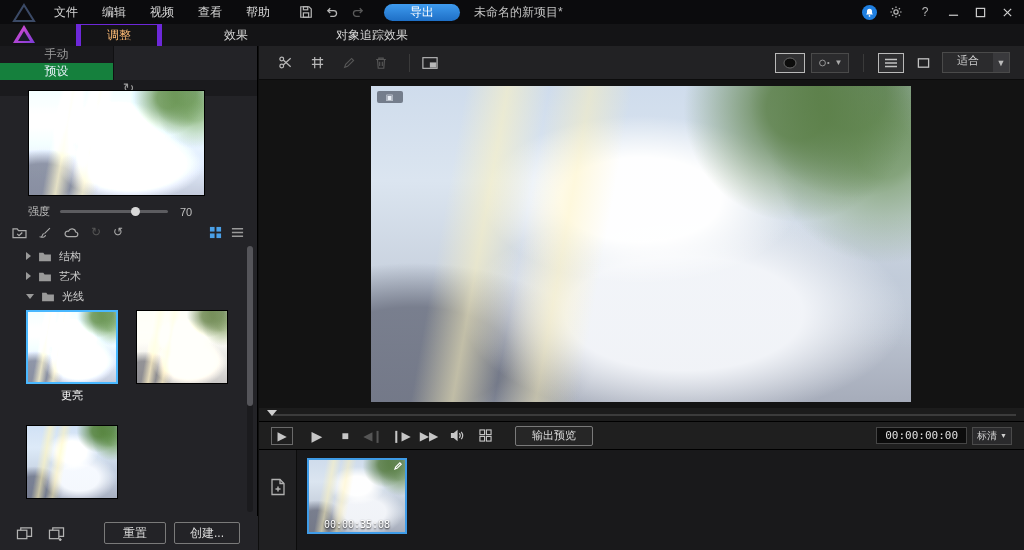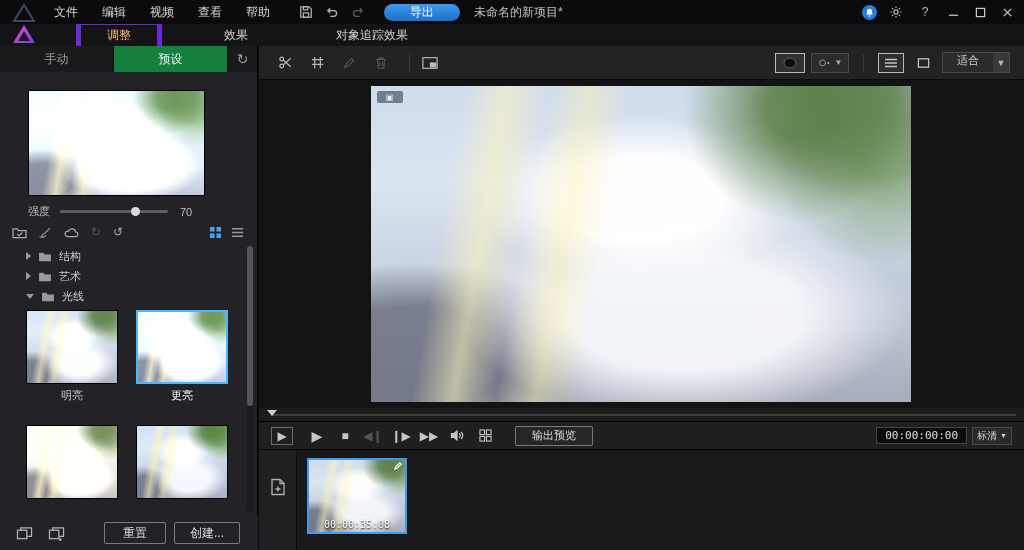--- a/index.html
+++ b/index.html
@@ -41,21 +41,21 @@
   .bell-badge{ width:15px; height:15px; border-radius:50%; background:#1f7fe0; display:flex; align-items:center; justify-content:center; color:#fff; }
   .win-btn{ width:18px; height:18px; display:flex; align-items:center; justify-content:center; color:#cfcfcf; }
 
   
   .ribbon{ position:absolute; left:0; top:24px; width:1024px; height:22px; background:#141416; display:flex; align-items:center; }
   .ribbon-tab{ color:#d8d8d8; padding:2px 26px; margin-right:36px; }
   .ribbon-tab.boxed{ border:5px solid #6d28d9; margin-left:76px; color:#fdba74; }
 
   
   .sidebar{ position:absolute; left:0; top:46px; width:258px; height:504px; background:#232327; border-right:1px solid #000; }
-  .s-tabs{ display:flex; height:26px; }
+  .s-tabs{ display:flex; height:26px;flex-direction:column; }
   .s-tab{ width:114px; display:flex; align-items:center; justify-content:center; background:#1a1a1d; color:#9a9a9a; border-right:1px solid #101012; }
   .s-tab.active{ background:#15803d; color:#e8f1fa; }
   .s-history{ flex:1; display:flex; align-items:center; justify-content:center; color:#9a9a9a; background:#1a1a1d; font-size:14px; }
   .s-thumb{ position:absolute; left:28px; top:44px; width:177px; height:106px; border:1px solid #000; }
   .s-slider-row{ position:absolute; left:28px; top:158px; width:205px; display:flex; align-items:center; }
   .s-slider-label{ font-size:11px; color:#c0c0c0; margin-right:10px; }
   .s-track{ position:relative; width:108px; height:3px; background:#5c5c60; border-radius:2px; }
   .s-handle{ position:absolute; left:70%; top:50%; width:9px; height:9px; margin:-4.5px 0 0 -4.5px; border-radius:50%; background:#d8d8d8; }
   .s-value{ margin-left:12px; font-size:11px; color:#c0c0c0; }
   .s-tools{ position:absolute; left:12px; top:176px; width:234px; height:20px; display:flex; align-items:center; gap:12px; }
@@ -280,24 +280,20 @@
     <div class="tree-row">
       <span class="tri down"></span>
       <svg width="14" height="11" viewBox="0 0 16 13" fill="#9a9a9a">
           <path d="M1 2 h5 l1.5 2 h7.5 v8 H1 Z"></path>
         </svg>
       <span>光线</span>
     </div>
   </div>
 
   <div class="preset-list">
-    <div class="preset">
-      <div class="p-thumb artwork art-bright"></div>
-      <div class="p-label">明亮</div>
-    </div>
     <div class="preset selected">
       <div class="p-thumb artwork art-brighter"></div>
       <div class="p-label">更亮</div>
     </div>
     <div class="preset">
       <div class="p-thumb artwork art-warm"></div>
     </div>
     <div class="preset">
       <div class="p-thumb artwork art-cool"></div>
     </div>

